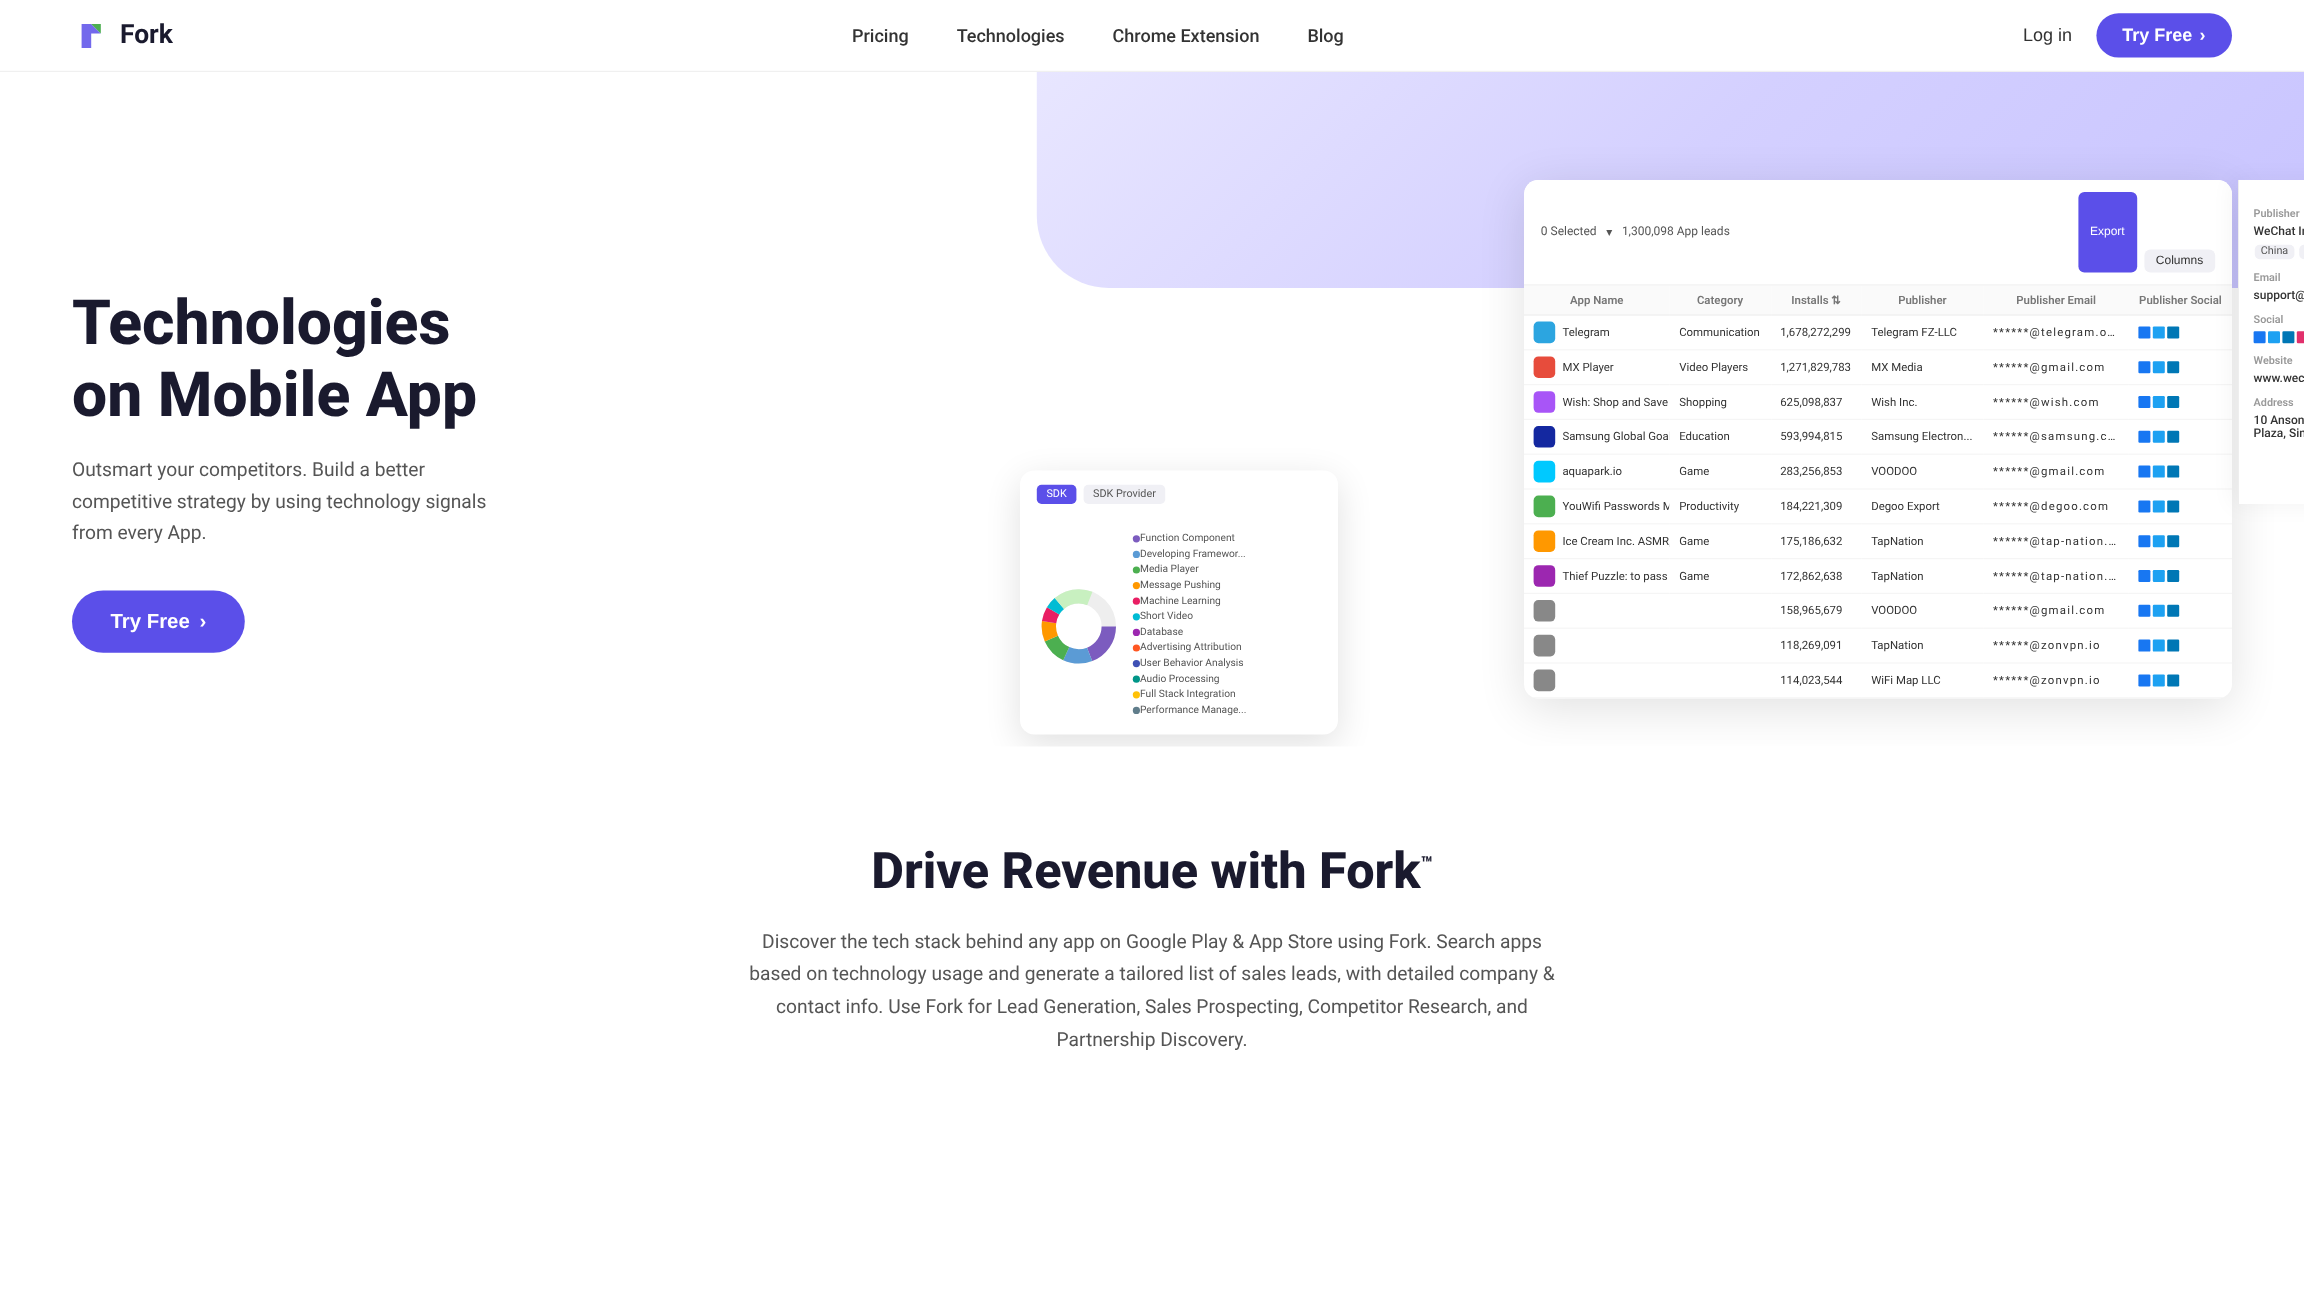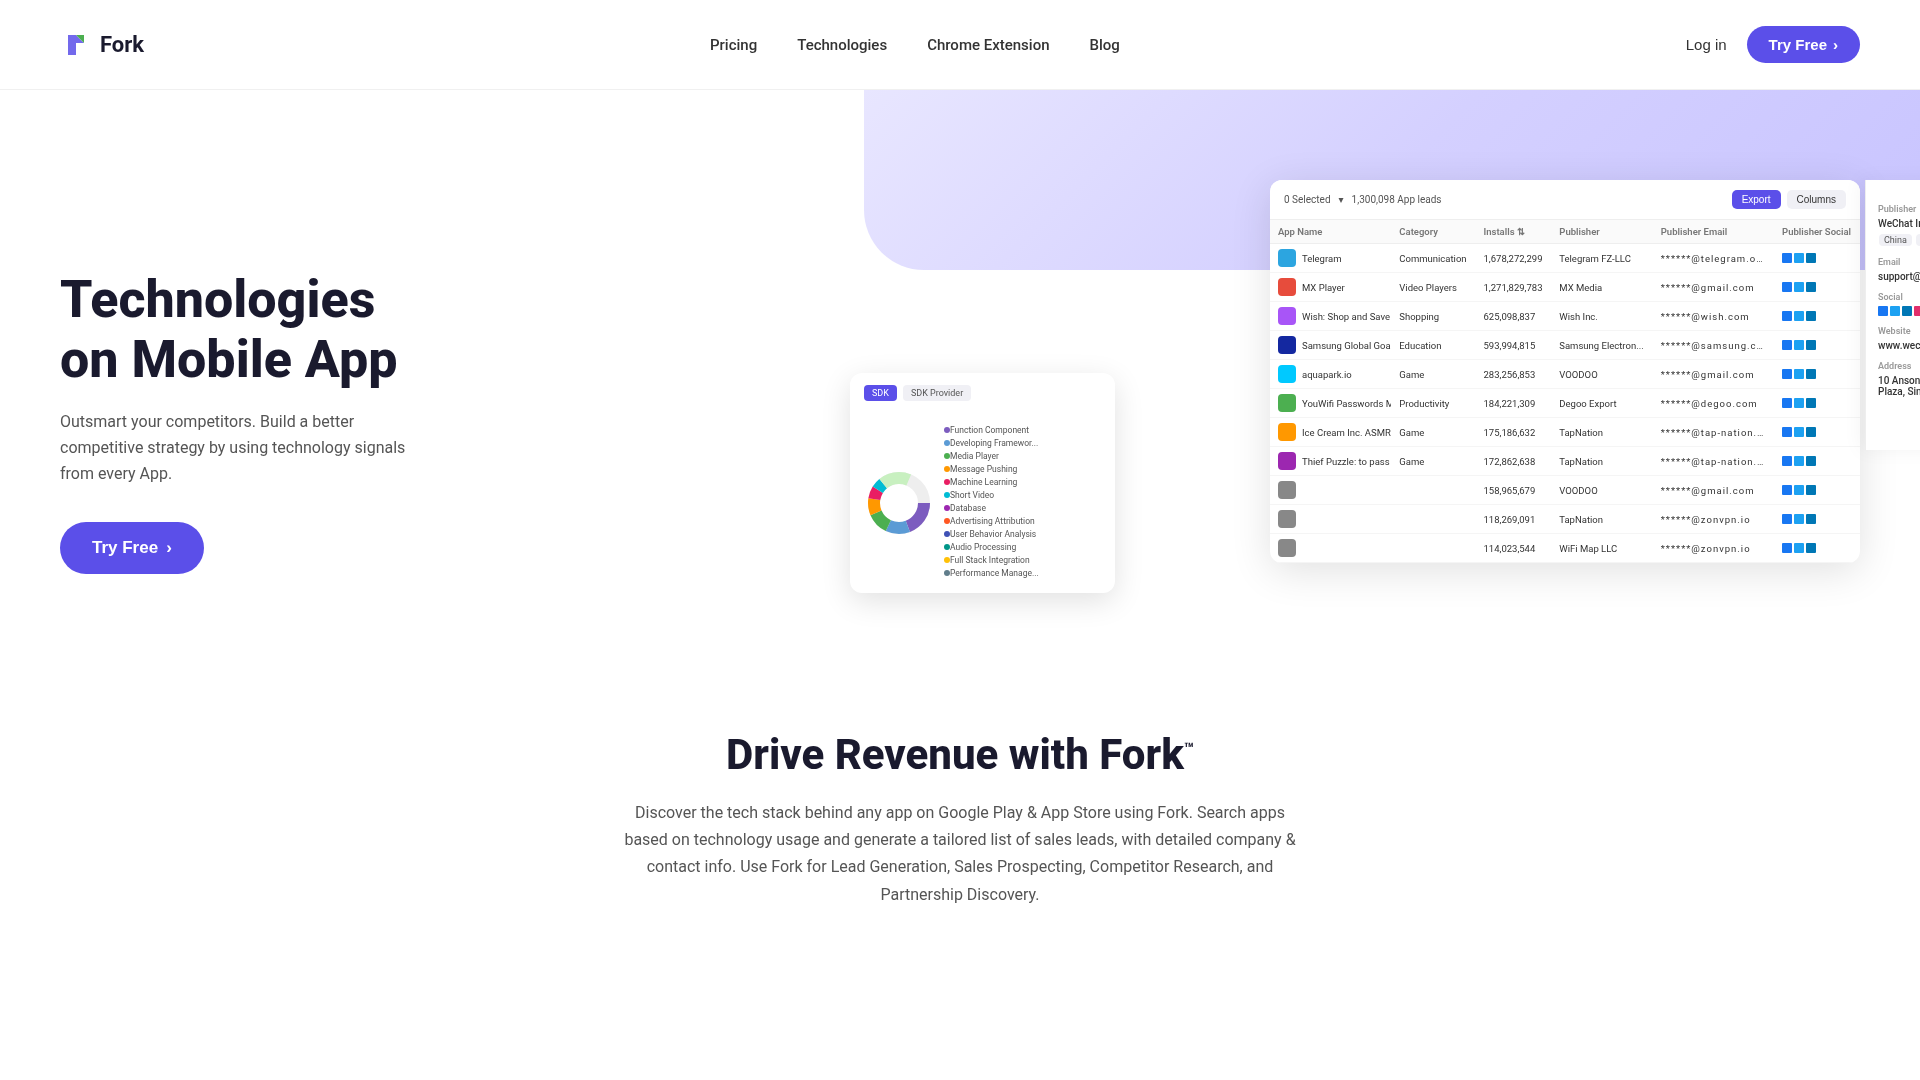--- a/index.html
+++ b/index.html
@@ -1,21 +1,21 @@
 <!DOCTYPE html>
 <html><head>
   <meta charset="utf-8">
   <style>
     * { margin: 0; padding: 0; box-sizing: border-box; }
     body { font-family: -apple-system, BlinkMacSystemFont, 'Segoe UI', Roboto, sans-serif; background: #fff; color: #1a1a2e; overflow-x: hidden; }
 
     
     .navbar {
       display: flex; align-items: center; justify-content: space-between;
-      padding: 0 60px; height: 90px; border-bottom: 1px solid #f0f0f0;
+      padding: 0 60px; height: 60px; border-bottom: 1px solid #f0f0f0;
       position: sticky; top: 0; background: #fff; z-index: 100;
     }
     .logo { display: flex; align-items: center; gap: 8px; text-decoration: none; }
     .logo-icon { width: 32px; height: 32px; }
     .logo-text { font-size: 22px; font-weight: 700; color: #1a1a2e; }
     .nav-links { display: flex; align-items: center; gap: 40px; }
     .nav-link { text-decoration: none; color: #333; font-size: 15px; font-weight: 500; }
     .nav-actions { display: flex; align-items: center; gap: 20px; }
     .login-btn { font-size: 15px; font-weight: 500; color: #333; text-decoration: none; cursor: pointer; background: none; border: none; }
     .try-free-btn {
@@ -49,25 +49,25 @@
       background: #fff; border-radius: 12px; box-shadow: 0 8px 40px rgba(0,0,0,0.12);
       overflow: hidden; width: 100%; max-width: 590px; margin-left: auto; font-size: 10px;
     }
     .panel-header {
       display: flex; align-items: center; justify-content: space-between;
       padding: 10px 14px; border-bottom: 1px solid #eee; background: #fff;
     }
     .panel-header-left { display: flex; align-items: center; gap: 8px; color: #555; font-size: 10px; }
     .panel-header-right { display: flex; gap: 6px; }
     .export-btn { background: #5b4fe9; color: #fff; border: none; border-radius: 5px; padding: 4px 10px; font-size: 10px; cursor: pointer; }
-    .columns-btn { background: #f0f0f5; color: #333; border: none; border-radius: 5px; padding: 4px 10px; font-size: 10px; cursor: pointer; }
+    .columns-btn { background: #f0f0f5; color: #333; border: none; border-radius: 5px; padding: 4px 10px; font-size: 10px; cursor: pointer; margin-top: 48px; }
 
     .table-wrap { overflow: hidden; }
     .data-table { width: 100%; border-collapse: collapse; font-size: 9.5px; }
-    .data-table th { background: #fafafa; padding: 6px 8px; text-align: left; color: #777; font-weight: 600; border-bottom: 1px solid #eee; white-space: nowrap; }
+    .data-table th { background: #fafafa; padding: 6px 8px; text-align: center; color: #777; font-weight: 600; border-bottom: 1px solid #eee; white-space: nowrap; }
     .data-table td { padding: 5px 8px; border-bottom: 1px solid #f5f5f5; color: #333; white-space: nowrap; overflow: hidden; text-overflow: ellipsis; max-width: 120px; }
     .app-name-cell { display: flex; align-items: center; gap: 6px; }
     .app-icon { width: 18px; height: 18px; border-radius: 4px; flex-shrink: 0; }
     .social-icons { display: flex; gap: 2px; }
     .social-sq { width: 10px; height: 10px; background: #ddd; border-radius: 1px; }
     .masked { color: #aaa; letter-spacing: 1px; }
 
     
     .side-panel {
       position: absolute; right: 0; top: 0; width: 185px; background: #fff;

